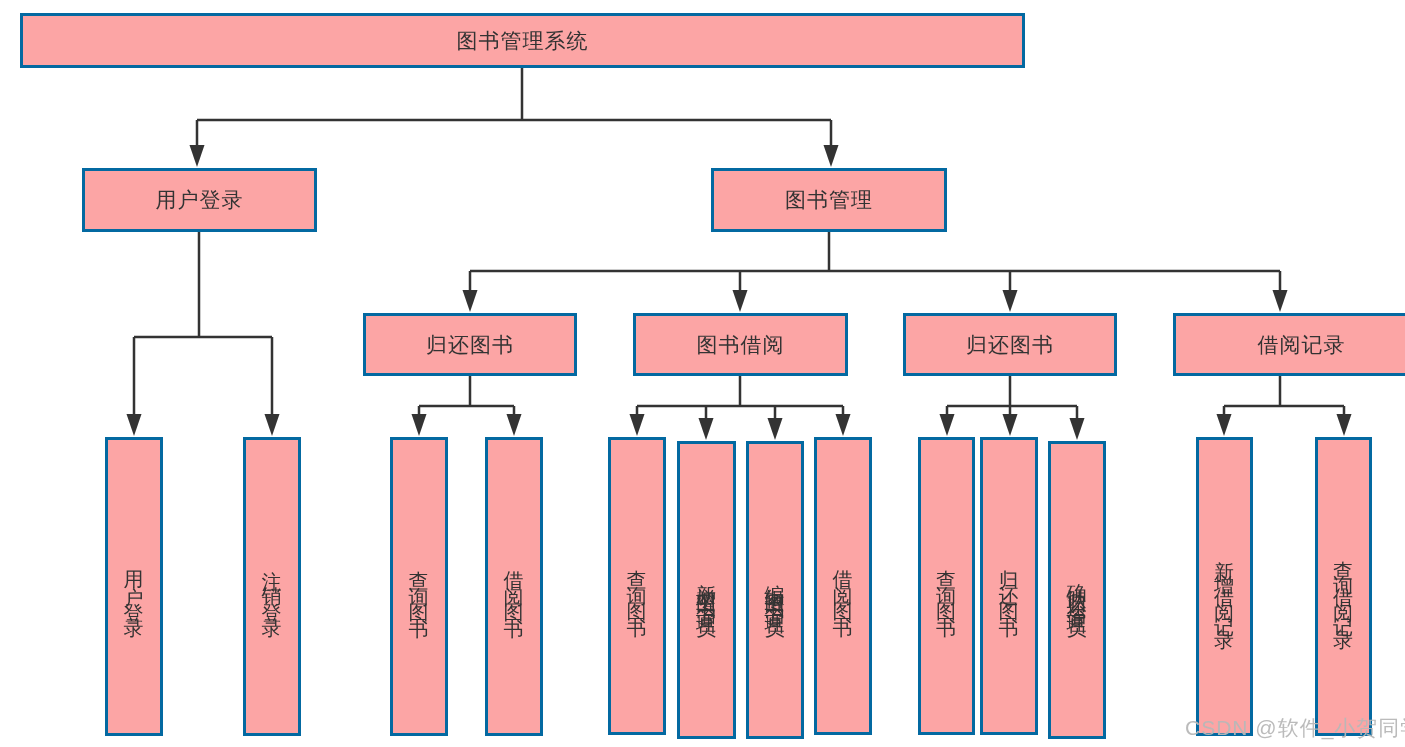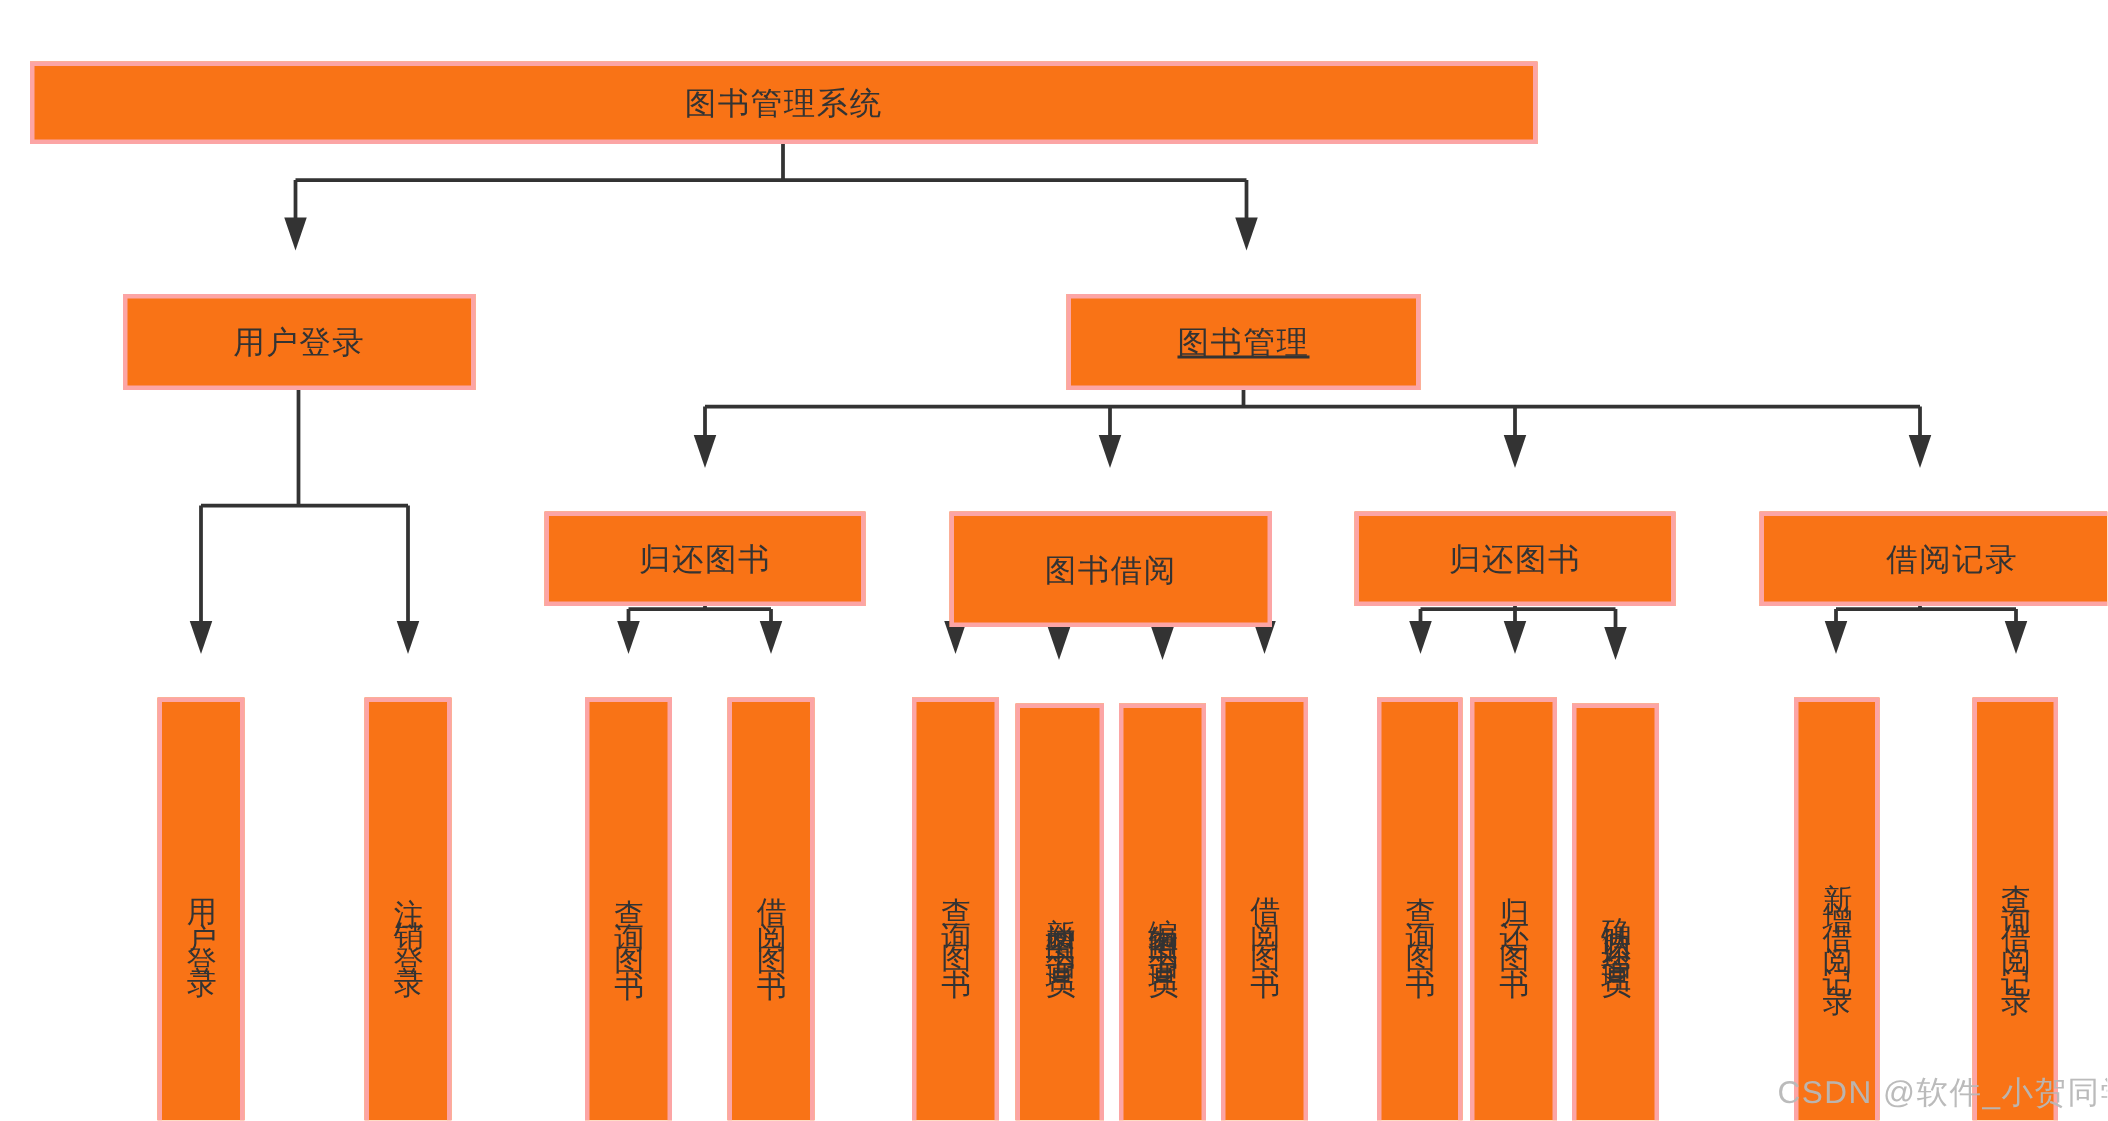--- a/index.html
+++ b/index.html
@@ -13,28 +13,27 @@
     overflow: hidden;
   }
   svg.connectors {
     position: absolute;
     left: 0; top: 0;
     width: 1405px; height: 747px;
     z-index: 1;
   }
   .box {
     position: absolute;
-    border: 3px solid #fca5a5;
-    background: #f97316;
+    border: 3px solid #0369a1;
+    background: #fca5a5;
     box-sizing: border-box;
     display: flex;
     align-items: center;
     justify-content: center;
     z-index: 2;
-    margin-top: 28px;
   }
   .box.h {
     font-size: 21px;
     letter-spacing: 1px;
     white-space: nowrap;
   }
   .vtext {
     writing-mode: vertical-rl;
     text-orientation: mixed;
     font-size: 20px;
@@ -96,24 +95,24 @@
       <path d="M1010 436 L1002.5 414 L1017.5 414 Z"></path>
       <path d="M1077 440 L1069.5 418 L1084.5 418 Z"></path>
       <path d="M1224 436 L1216.5 414 L1231.5 414 Z"></path>
       <path d="M1344 436 L1336.5 414 L1351.5 414 Z"></path>
     </g>
   </svg>
 
   <div class="box h" style="left:20px; top:13px; width:1005px; height:55px;">图书管理系统</div>
 
   <div class="box h" style="left:82px; top:168px; width:235px; height:64px;">用户登录</div>
-  <div class="box h" style="left:711px; top:168px; width:236px; height:64px;text-decoration:underline;">图书管理</div>
+  <div class="box h" style="left:711px; top:168px; width:236px; height:64px;">图书管理</div>
 
   <div class="box h" style="left:363px; top:313px; width:214px; height:63px;">归还图书</div>
-  <div class="box h" style="left:633px; top:313px; width:215px; height:77px;">图书借阅</div>
+  <div class="box h" style="left:633px; top:313px; width:215px; height:63px;">图书借阅</div>
   <div class="box h" style="left:903px; top:313px; width:214px; height:63px;">归还图书</div>
   <div class="box h" style="left:1173px; top:313px; width:257px; height:63px;">借阅记录</div>
 
   <div class="box v" style="left:105px; top:437px; width:58px; height:299px;">
     <span class="vtext">用户登录</span>
   </div>
   <div class="box v" style="left:243px; top:437px; width:58px; height:299px;">
     <span class="vtext">注销登录</span>
   </div>
 

